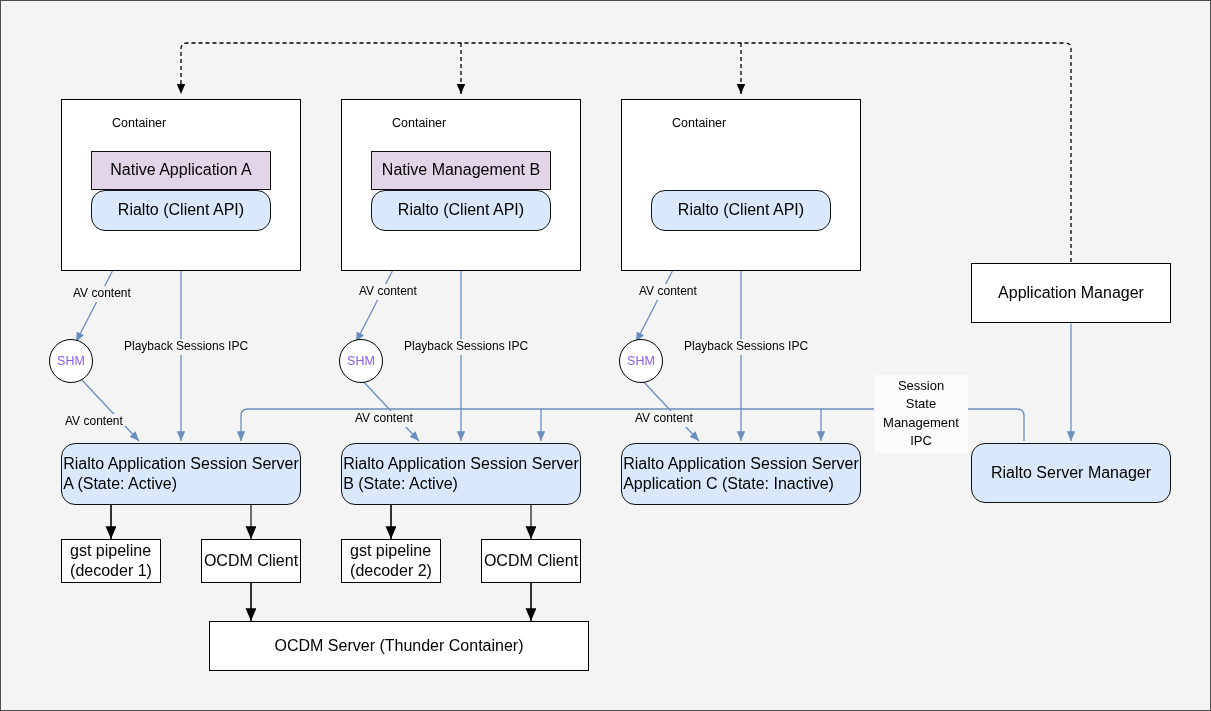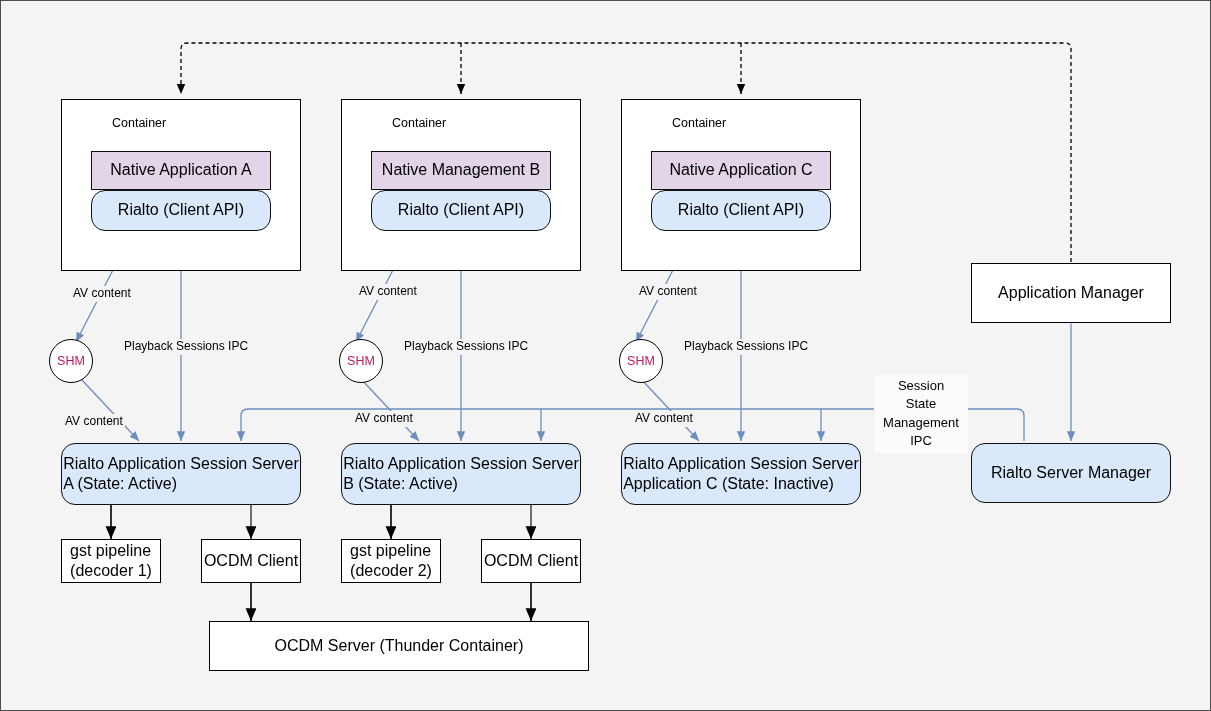--- a/index.html
+++ b/index.html
@@ -44,21 +44,21 @@
   }
   .shm{
     position:absolute;
     box-sizing:border-box;
     width:44px;height:44px;
     border:1.3px solid #000;
     border-radius:50%;
     background:#ffffff;
     display:flex;align-items:center;justify-content:center;
     font-size:12.5px;
-    color:#be185d;
+    color:#8b5cf6;
   }
   .lbl{
     position:absolute;
     font-size:12px;
     color:#000;
     background:#f4f4f4;
     padding:0 2px;
     white-space:nowrap;
     line-height:1.3;
     margin-top:8px;
@@ -159,21 +159,20 @@
 
   <div class="container-box" style="left:340px;top:98px;width:240px;height:172px;">
     <div class="container-label">Container</div>
   </div>
   <div class="box purple" style="left:370px;top:150px;width:180px;height:39px;">Native Management B</div>
   <div class="box blue" style="left:370px;top:189px;width:180px;height:41px;">Rialto (Client API)</div>
 
   <div class="container-box" style="left:620px;top:98px;width:240px;height:172px;">
     <div class="container-label">Container</div>
   </div>
-  <div class="box purple" style="left:650px;top:150px;width:180px;height:39px;">Native Application C</div>
   <div class="box blue" style="left:650px;top:189px;width:180px;height:41px;">Rialto (Client API)</div>
 
   <div class="shm" style="left:48px;top:338px;">SHM</div>
   <div class="shm" style="left:338px;top:338px;">SHM</div>
   <div class="shm" style="left:618px;top:338px;">SHM</div>
 
   <div class="lbl" style="left:70px;top:277px;">AV content</div>
   <div class="lbl" style="left:356px;top:275px;">AV content</div>
   <div class="lbl" style="left:636px;top:275px;">AV content</div>
 

